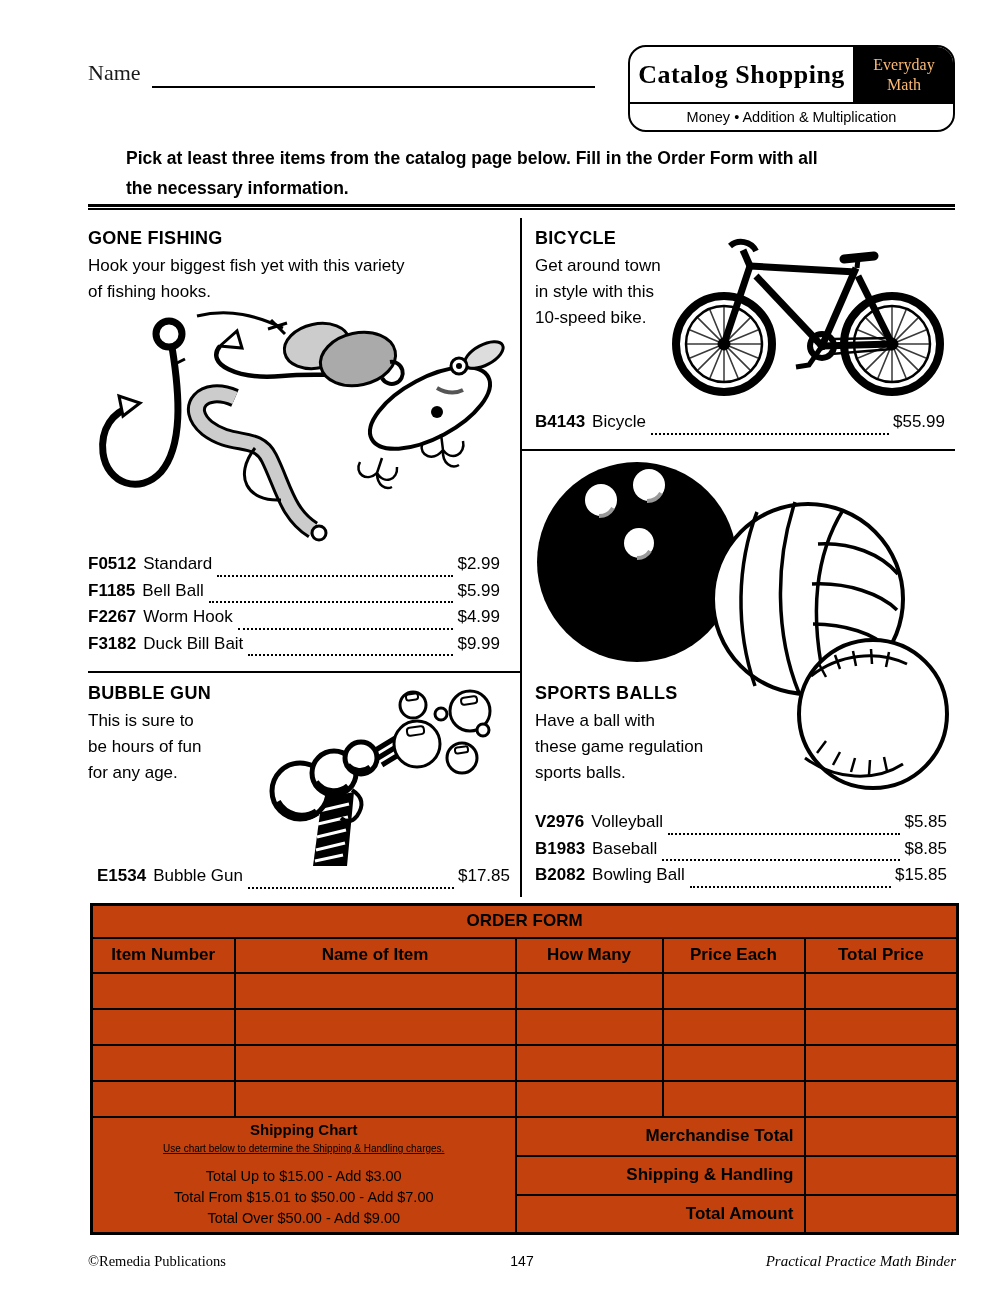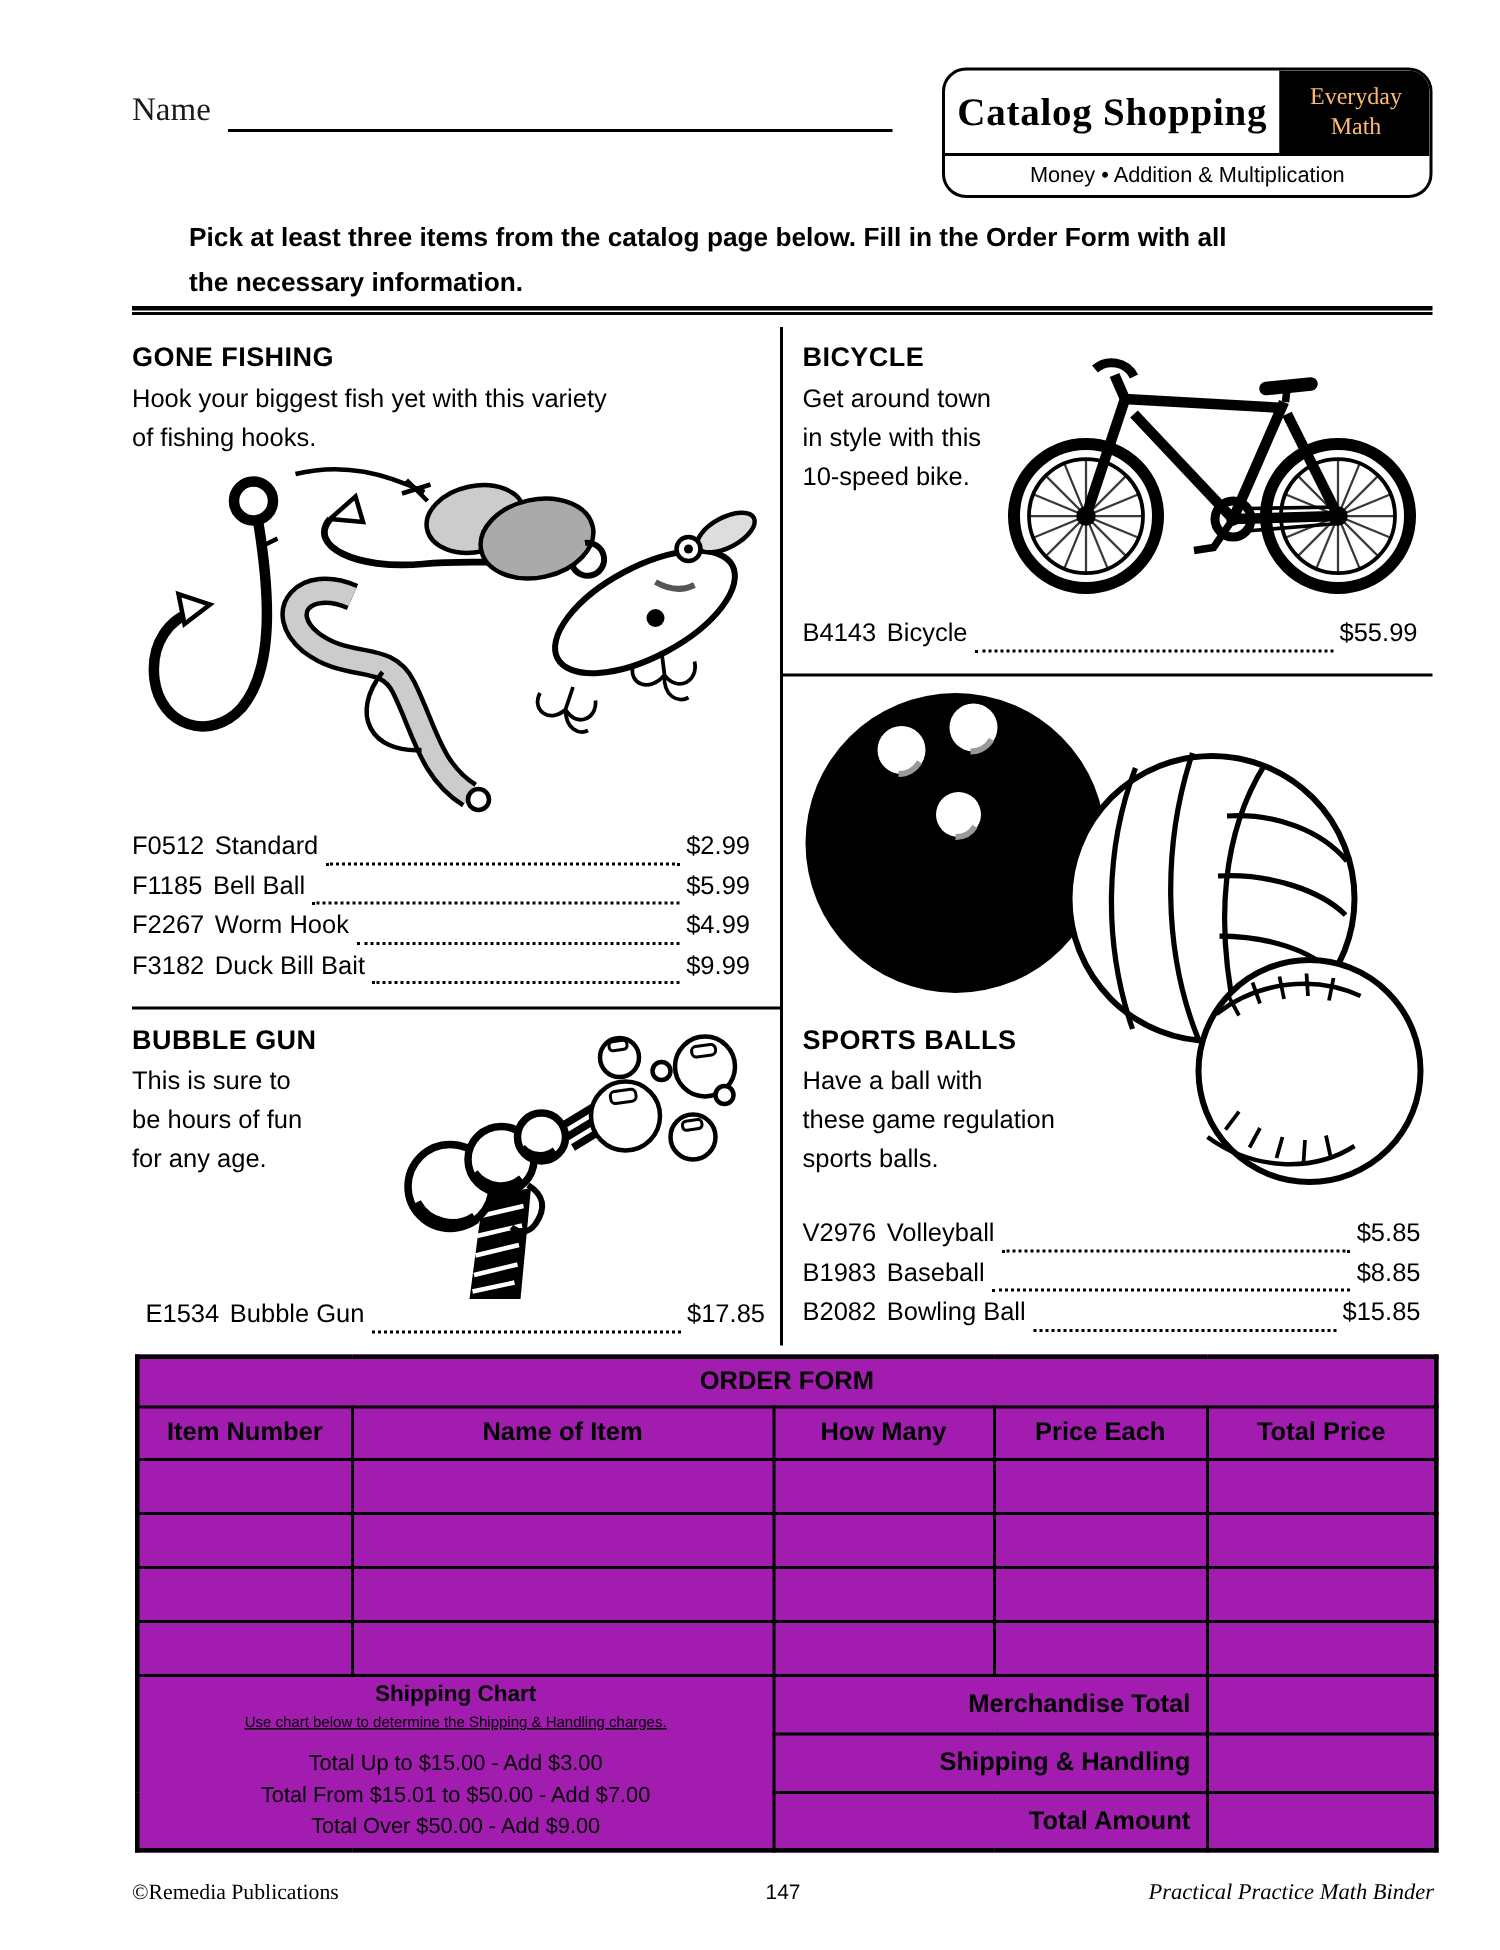--- a/index.html
+++ b/index.html
@@ -27,26 +27,26 @@
   .instructions { font-weight:bold; font-size:17.5px; line-height:30px;margin-left:38px; }
   .rule-double { border-top:3px solid #000; border-bottom:2px solid #000; height:6px; }
 
   
   .divider-v { border-left:2px solid #000; width:0; }
   .divider-h { border-top:2px solid #000; height:0; }
   .sec-title { font-weight:bold; font-size:18px; letter-spacing:.3px; }
   .sec-desc  { font-size:17px; line-height:26px; }
   .plist .prow { height:26.5px; }
   .prow { display:flex; align-items:baseline; font-size:17px; }
-  .prow .code { font-weight:normal; margin-right:7px; }
+  .prow .code { font-weight:bold; margin-right:7px; }
   .prow .lead { flex:1; border-bottom:2.5px dotted #000; align-self:flex-end; margin:0 4px 4px 5px; }
   .prow .price { }
 
   
-  table.of { border-collapse:collapse; table-layout:fixed; width:866px; border:3px solid #000; background:#a21caf; }
+  table.of { border-collapse:collapse; table-layout:fixed; width:866px; border:3px solid #000; background:#c2410c; }
   table.of td { border:2px solid #000; font-size:17px; overflow:hidden; }
   .of-title td { height:33px; text-align:center; font-weight:bold; font-size:19px; }
   .of-head td { height:35px; text-align:center; font-weight:bold; font-size:17.5px; }
   .of-data td { height:36px; }
   .of-sum { text-align:right; font-weight:bold; font-size:18px; padding-right:10px; height:39px; }
   .of-ship { vertical-align:middle; text-align:center; }
   .ship-title { font-weight:bold; font-size:15px; }
   .ship-sub { font-size:10px; margin-top:5px;text-decoration:underline; }
   .ship-rules { margin-top:12px; font-size:14.5px; line-height:21px; }
 
@@ -59,21 +59,21 @@
   svg { display:block; }
 </style>
 </head>
 <body>
 
 <div class="page">
 
   <span class="abs name-label" style="left:88px; top:60px;">Name</span>
   <div class="abs name-line" style="left:152px; top:62px; width:443px; height:26px;"></div>
 
-  <div class="abs badge" style="left:628px; top:45px; width:327px; height:87px;">
+  <div class="abs badge" style="left:628px; top:45px; width:327px; height:87px;border-radius:18px;">
     <div class="badge-top">
       <div class="badge-title">Catalog Shopping</div>
       <div class="badge-brand preline">Everyday
 Math</div>
     </div>
     <div class="badge-sub">Money • Addition &amp; Multiplication</div>
   </div>
 
   <div class="abs instructions preline" style="left:88px; top:143px; width:880px;">Pick at least three items from the catalog page below.  Fill in the Order Form with all
 the necessary information.</div>

